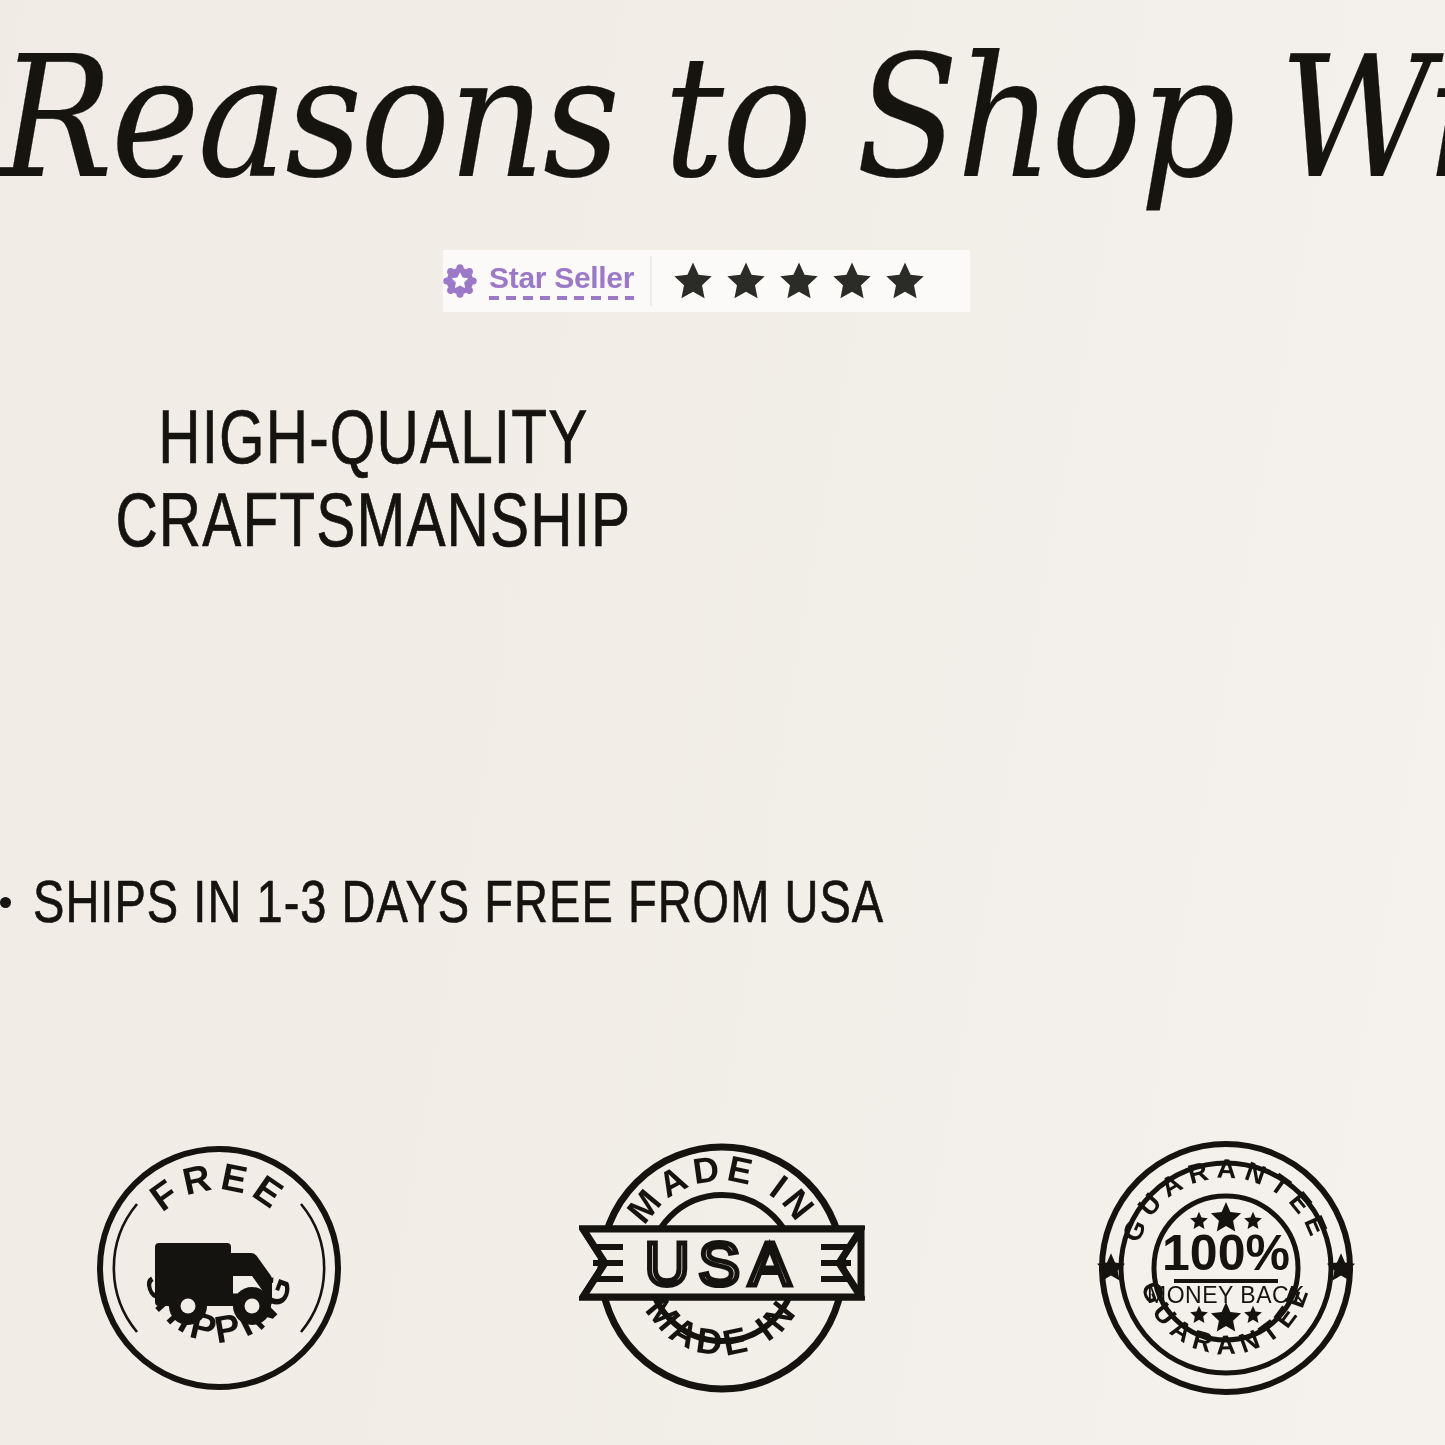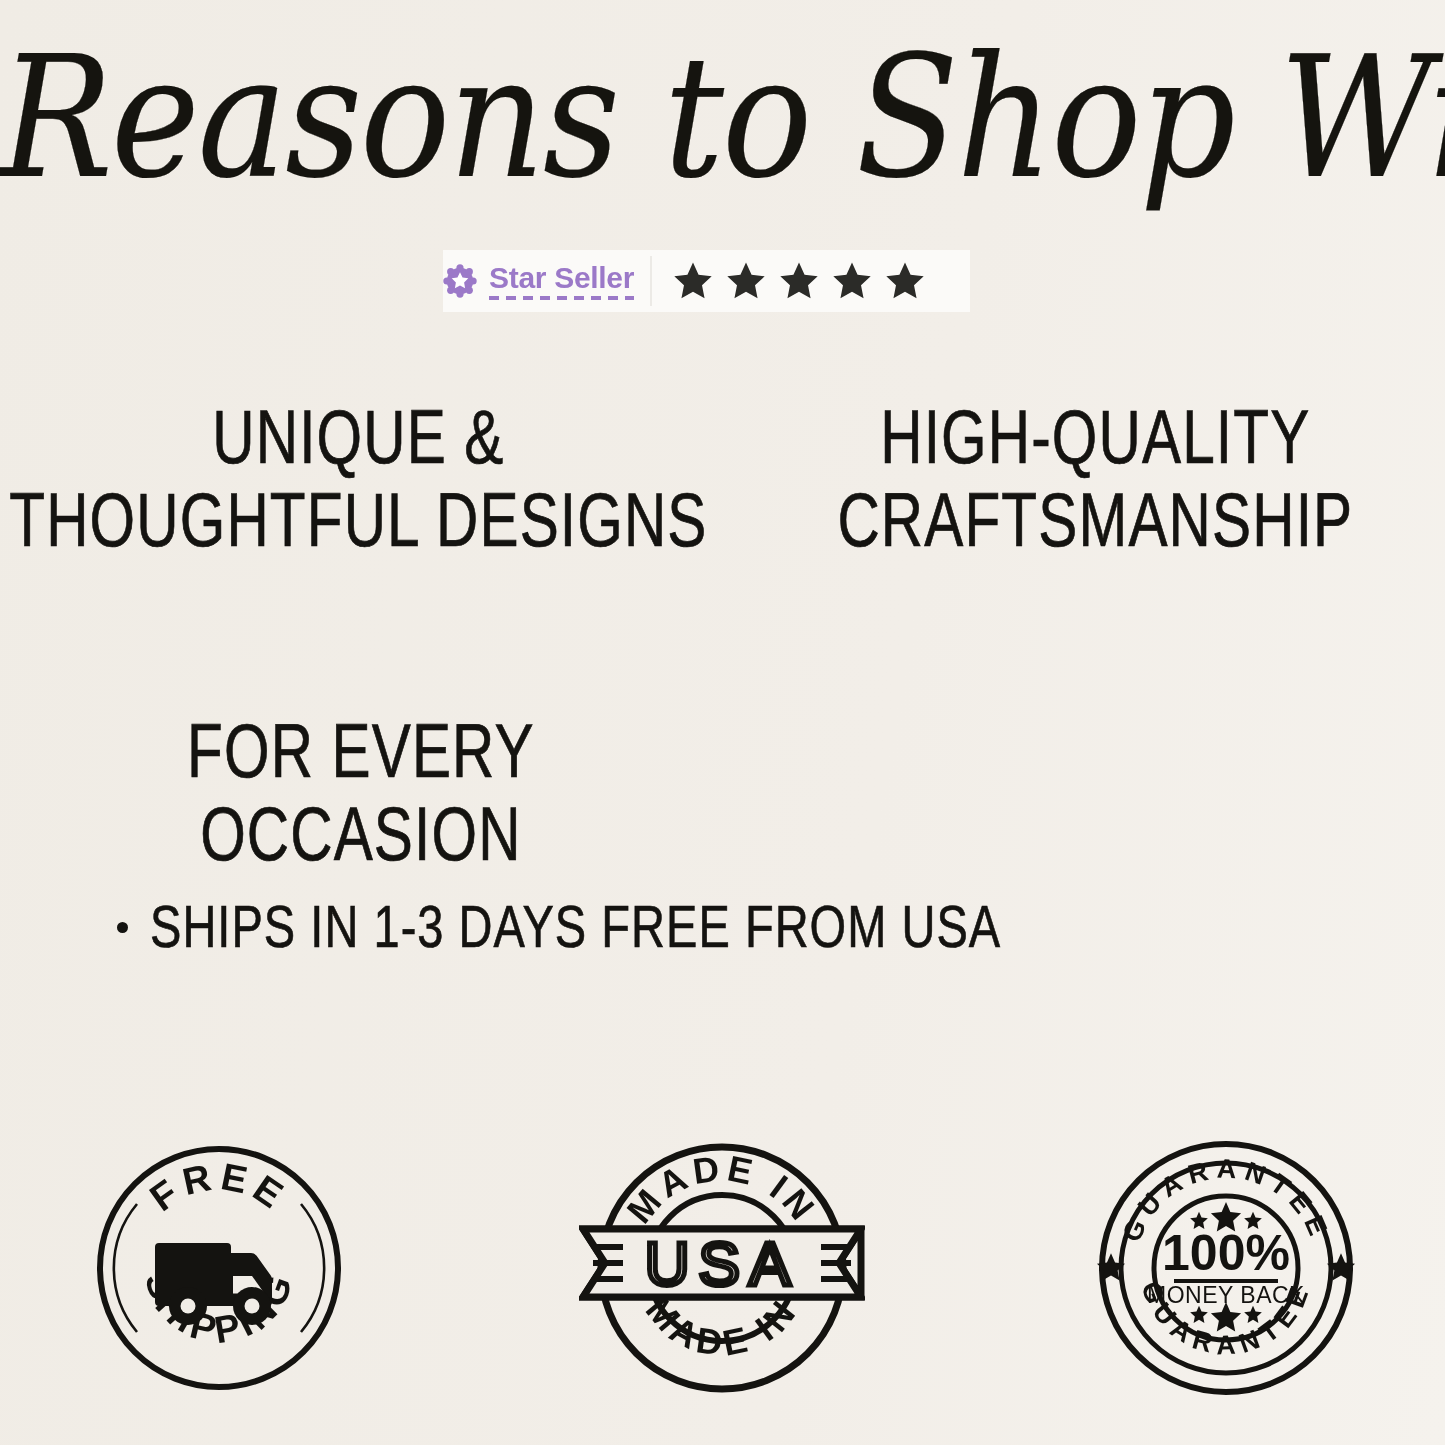--- a/index.html
+++ b/index.html
@@ -130,25 +130,25 @@
     -webkit-text-stroke: 0.6px #141310;
   }
   .feat-2 { margin-top: 148px; }
   .col-left .feat-1  { margin-left: -6px; }
   .col-right .feat-1 { margin-left: 24px; }
   .col-right .feat-2 { margin-left: 34px; }
 
   
   .bullets {
     position: absolute;
-    top: 900px;
+    top: 875px;
     left: 0;
     width: 1172px;
     display: flex;
-    justify-content: center;
+    justify-content: flex-start;
   }
   .bullets ul {
     list-style: none;
     margin: 0;
     padding: 0;
   }
   .bullets li {
     display: flex;
     align-items: baseline;
     margin-bottom: 26px;
@@ -245,30 +245,20 @@
         </span>
       <span>
           <svg width="46" height="46" viewBox="0 0 24 24">
             <path d="M12 2.4 l2.9 6.3 6.85 0.82 -5.05 4.7 1.33 6.78 L12 17.6 l-6.03 3.4 1.33 -6.78 -5.05 -4.7 6.85 -0.82 Z" fill="#2b2b28"></path>
           </svg>
         </span>
     </span>
   </div>
 
   <div class="features">
-    <div class="col col-left">
-      <div class="feat feat-1">
-        <div class="feat-line">UNIQUE &amp;</div>
-        <div class="feat-line">THOUGHTFUL DESIGNS</div>
-      </div>
-      <div class="feat feat-2">
-        <div class="feat-line">FOR EVERY</div>
-        <div class="feat-line">OCCASION</div>
-      </div>
-    </div>
     <div class="col col-right">
       <div class="feat feat-1">
         <div class="feat-line">HIGH-QUALITY</div>
         <div class="feat-line">CRAFTSMANSHIP</div>
       </div>
     </div>
   </div>
 
   <div class="bullets">
     <ul>

